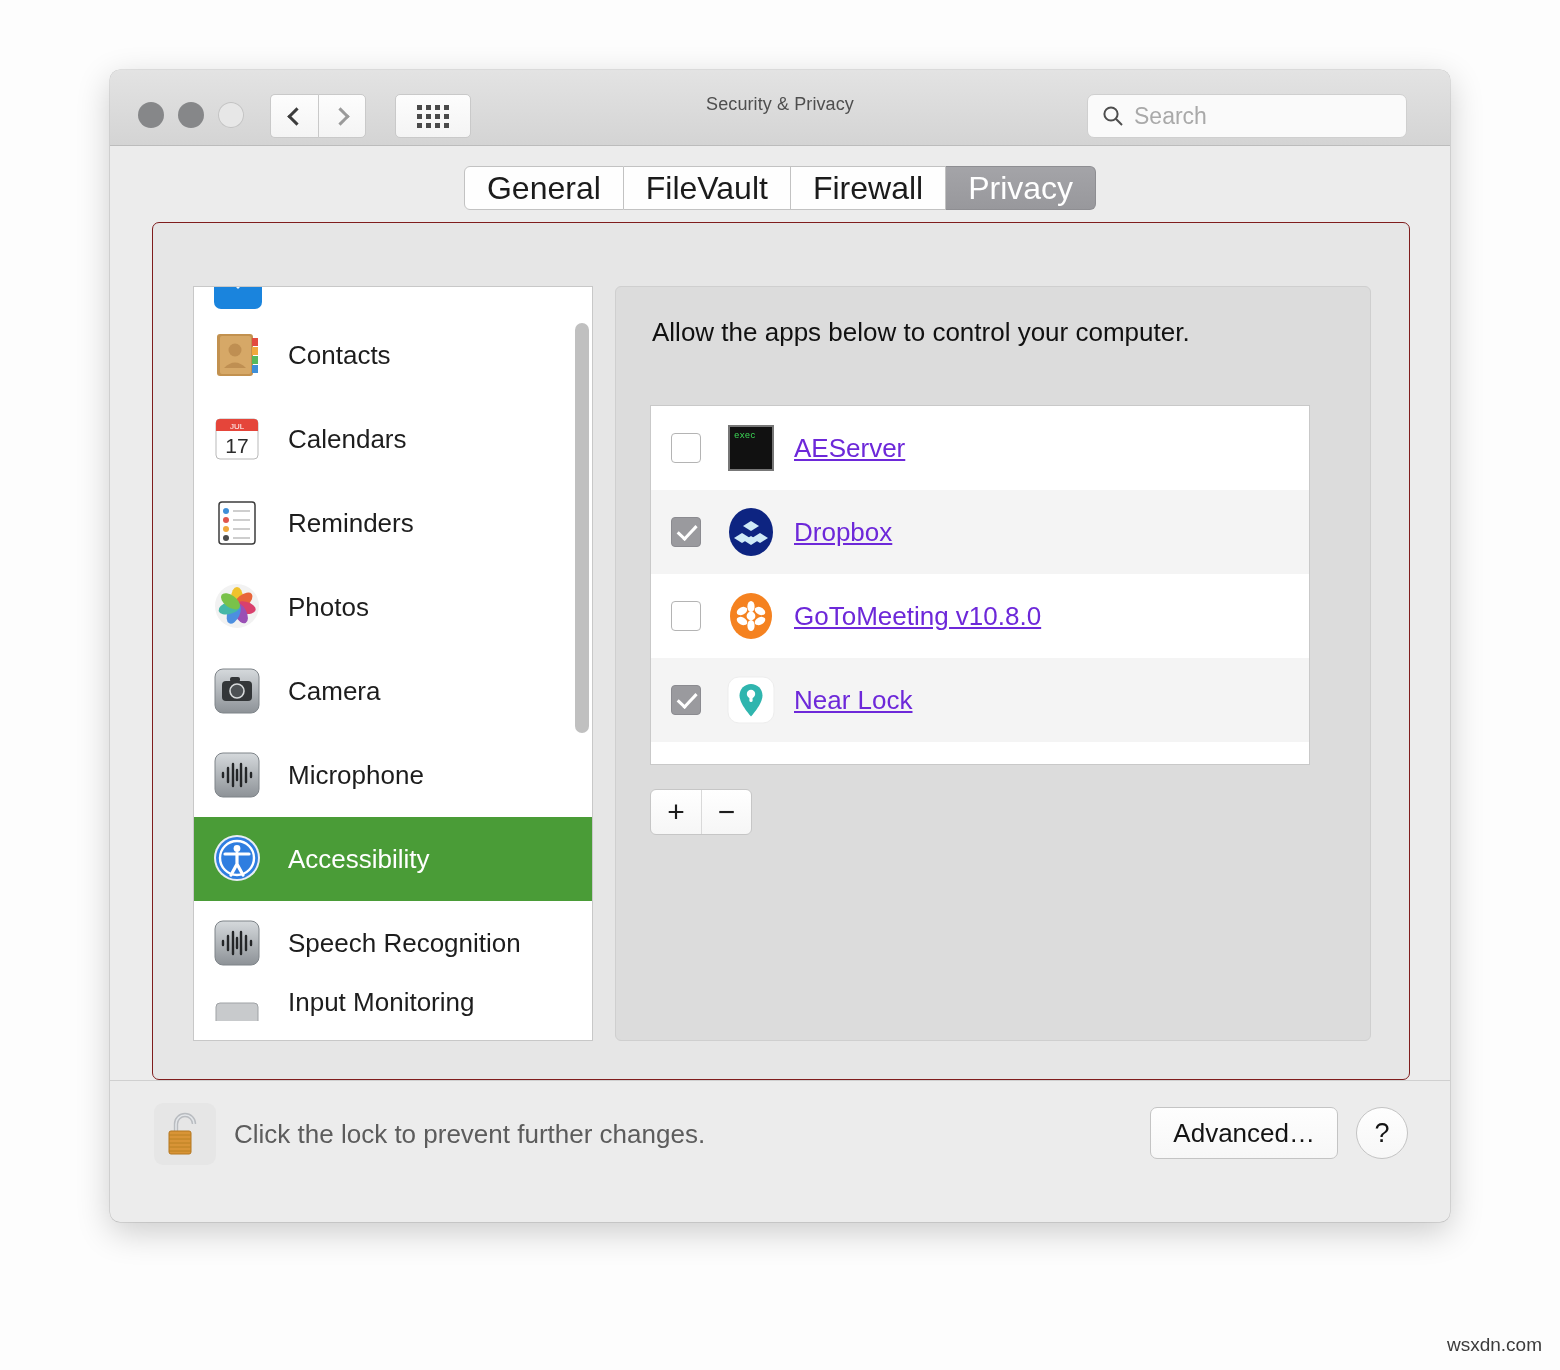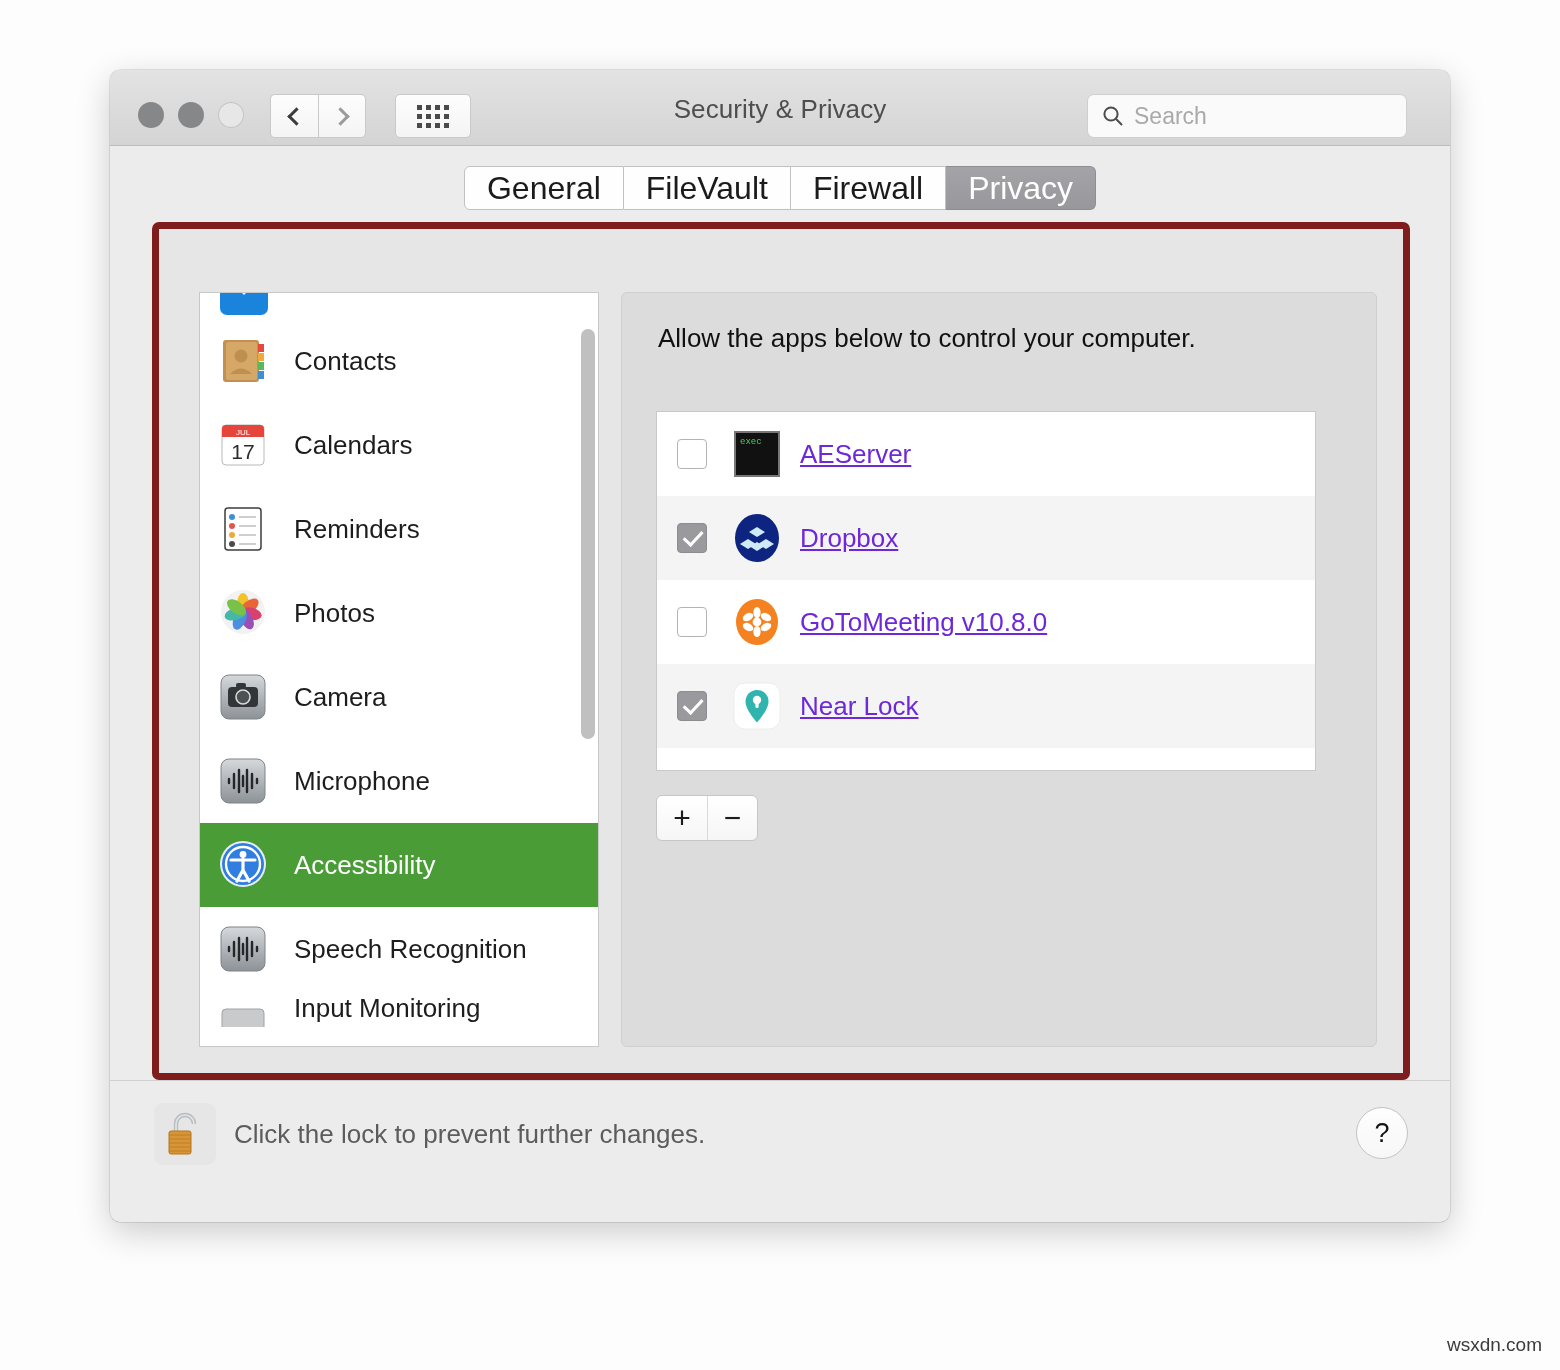--- a/index.html
+++ b/index.html
@@ -54,21 +54,21 @@
     width: 76px; height: 44px; border-radius: 5px;
     background: linear-gradient(to bottom,#fdfdfd,#f4f4f4);
     border: 1px solid #c9c9c9;
     display: flex; align-items: center; justify-content: center;
   }
   .griddots { display: grid; grid-template-columns: repeat(4,5px); grid-gap: 4px; }
   .griddots i { width: 5px; height: 5px; background: #4a4a4a; display: block; }
 
   #win-title {
     position: absolute; left: 0; right: 0; top: 24px;
-    text-align: center; font-size: 26px; color: #4e4e4e;
+    text-align: center; font-size: 18px; color: #4e4e4e;
     letter-spacing: 0.1px;
   }
 
   #search-field {
     position: absolute; right: 43px; top: 24px;
     width: 320px; height: 44px; border-radius: 7px;
     background: #fafafa;
     border: 1px solid #cfcfcf;
     display: flex; align-items: center;
   }
@@ -99,21 +99,21 @@
     background: linear-gradient(to bottom,#a4a4a8,#98989c);
     color: #ffffff;
     border-color: #8e8e92;
   }
 
   
   #content-box {
     position: absolute; left: 42px; top: 152px;
     width: 1258px; height: 858px;
     background: #e6e6e6;
-    border: 7px solid #7f1d1d;
+    border: 1px solid #7f1d1d;
     border-radius: 7px;
   }
 
   
   #sidebar {
     position: absolute; left: 40px; top: 63px;
     width: 400px; height: 755px;
     background: #ffffff;
     border: 1px solid #c8c8c8;
     overflow: hidden;
@@ -515,17 +515,18 @@
         <g stroke="#b97f23" stroke-width="0.9">
           <line x1="7" y1="26" x2="29" y2="26"></line>
             <line x1="7" y1="30" x2="29" y2="30"></line>
           <line x1="7" y1="34" x2="29" y2="34"></line>
             <line x1="7" y1="38" x2="29" y2="38"></line>
           <line x1="7" y1="42" x2="29" y2="42"></line>
         </g>
       </svg>
     </div>
     <div id="lock-text">Click the lock to prevent further changes.</div>
+    <div id="advanced-btn">Advanced…</div>
     <div id="help-btn">?</div>
   </div>
 </div>
 
 <div id="watermark">wsxdn.com</div>
 
 </body></html>

